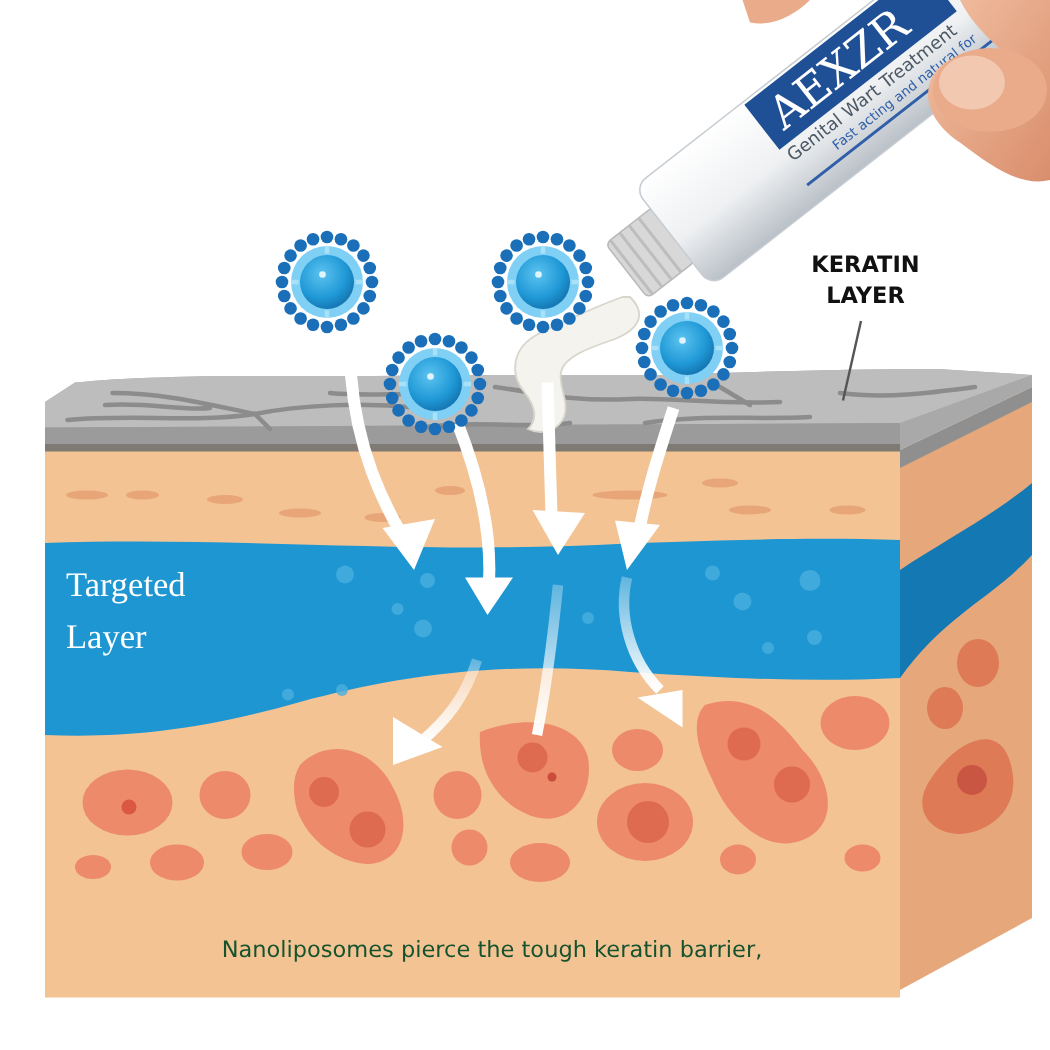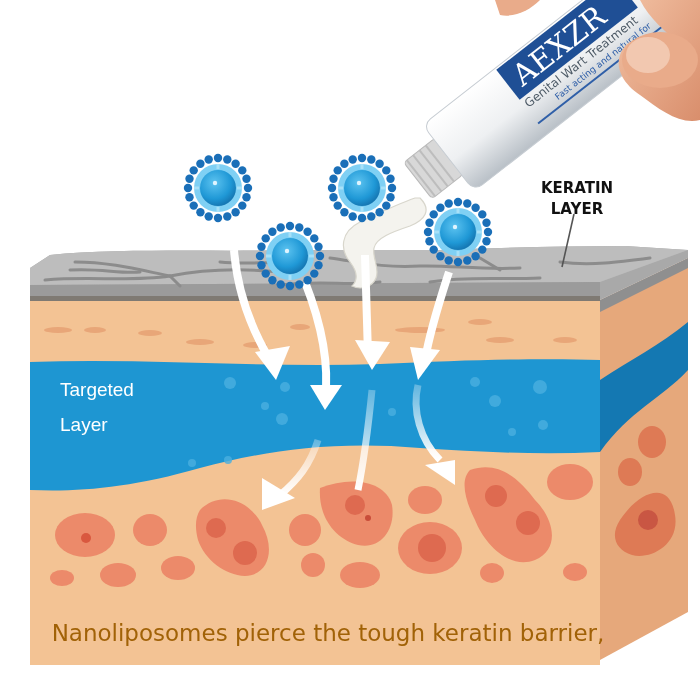--- a/index.html
+++ b/index.html
@@ -1,29 +1,29 @@
 <!DOCTYPE html>
 <html><head>
 <meta charset="utf-8">
 <style>
   html, body { margin:0; padding:0; }
   body { width:700px; height:700px; background:#ffffff; position:relative; overflow:hidden; font-family:"DejaVu Sans", sans-serif; }
   #scene { position:absolute; left:0; top:0; width:700px; height:700px; }
   .layer-label {
-    position:absolute; left:60px; top:372px; color:#ffffff;
-    font-family:Liberation Sans, sans-serif; font-size:19px; line-height:35px; font-weight:500;
+    position:absolute; left:44px; top:372px; color:#ffffff;
+    font-family:Liberation Serif, serif; font-size:23px; line-height:35px; font-weight:500;
   }
   .layer-label div { white-space:nowrap; }
   .keratin-label {
     position:absolute; left:532px; top:166px; width:90px; text-align:center;
-    font-family:"DejaVu Sans", sans-serif; font-size:15px; line-height:21px; font-weight:bold; color:#111111;margin-top:12px;
+    font-family:"DejaVu Sans", sans-serif; font-size:15px; line-height:21px; font-weight:bold; color:#111111;
   }
   .caption {
     position:absolute; left:0; top:620px; width:656px; text-align:center;
-    font-family:"DejaVu Sans", sans-serif; font-size:23px; line-height:27px; color:#a16207;
+    font-family:"DejaVu Sans", sans-serif; font-size:15px; line-height:27px; color:#14532d;
   }
   .tube-brand { font-family:"DejaVu Serif", serif; font-size:30px; fill:#ffffff; }
   .tube-sub { font-family:"DejaVu Sans", sans-serif; font-size:12px; fill:#4d5a66; }
   .tube-sub2 { font-family:"DejaVu Sans", sans-serif; font-size:9px; fill:#2f5fa8; }
 </style>
 </head>
 <body>
 
 <svg id="scene" viewBox="0 0 700 700" xmlns="http://www.w3.org/2000/svg">
   <defs>

